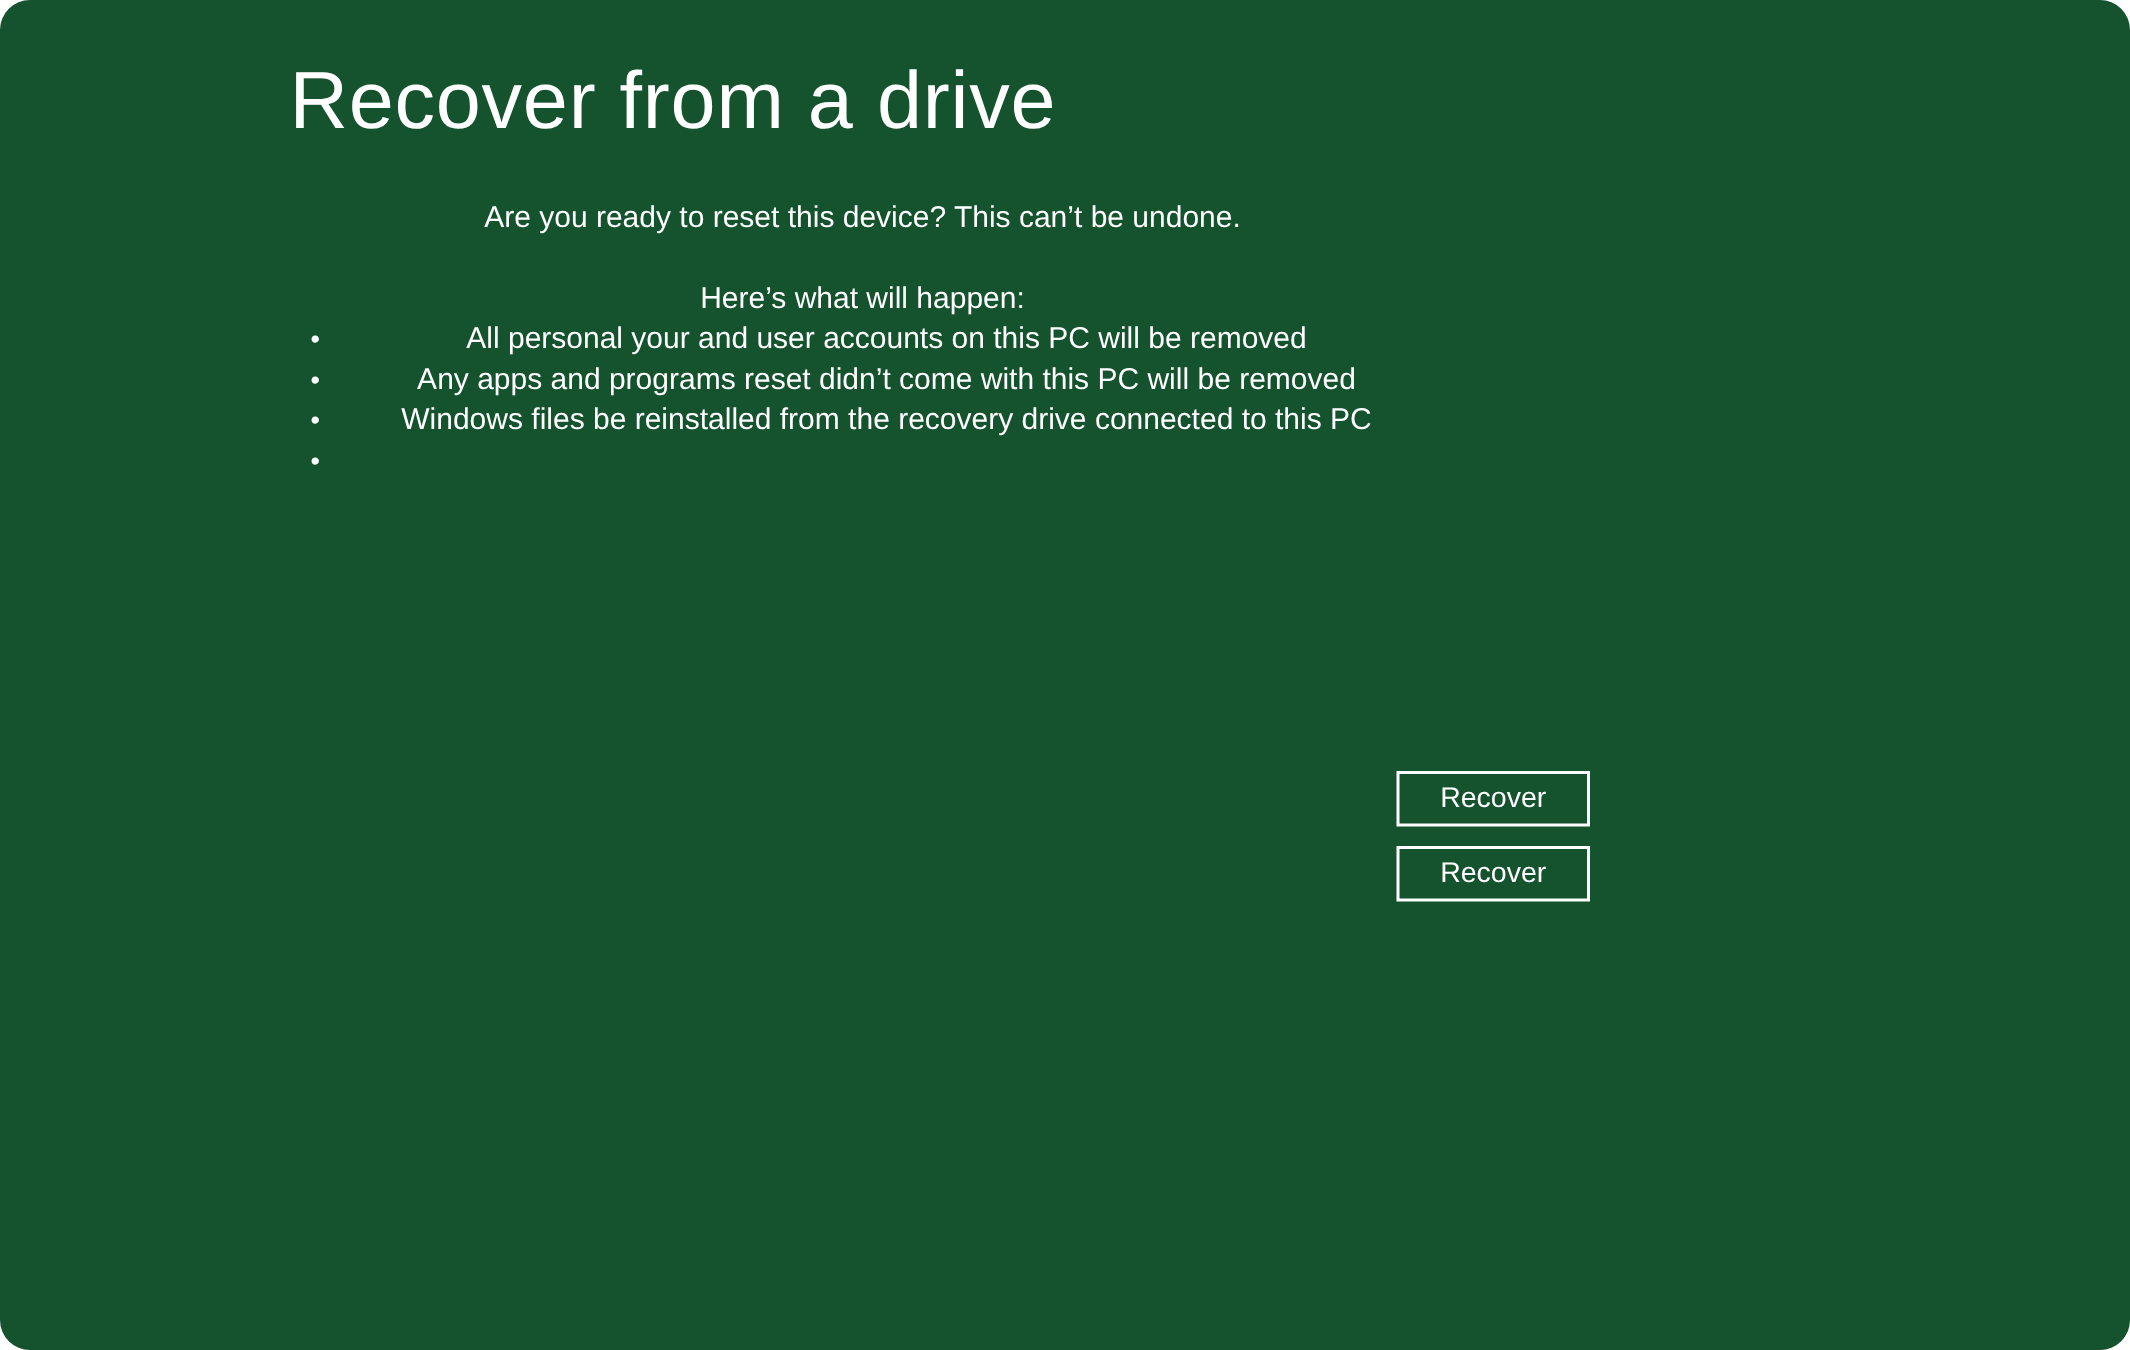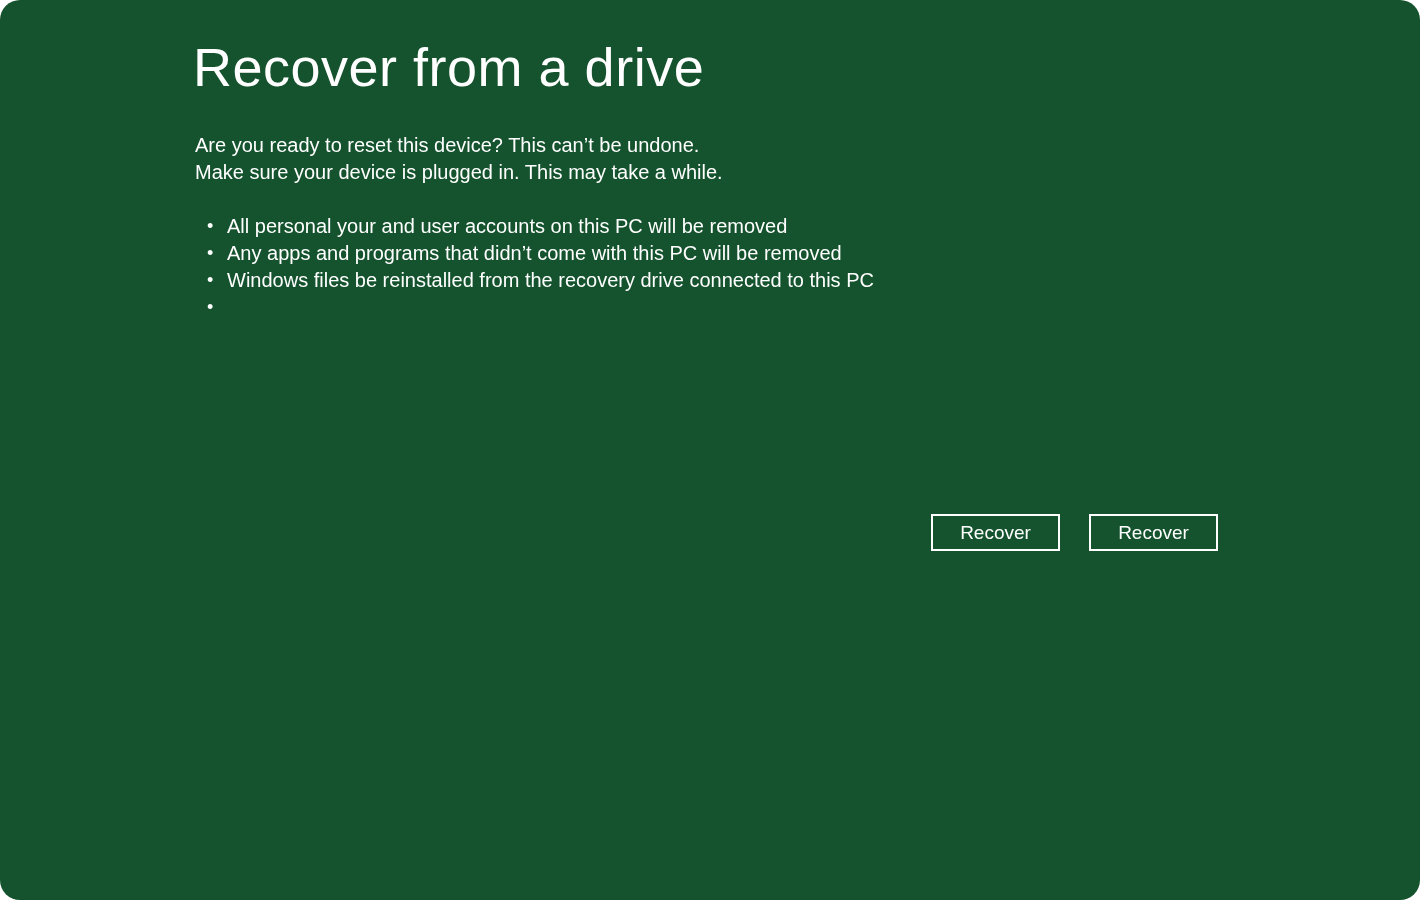--- a/index.html
+++ b/index.html
@@ -32,20 +32,21 @@
   }
   .content {
     position: absolute;
     left: 195px;
     top: 132px;
     width: 760px;
     font-size: 20px;
     font-weight: 300;
     line-height: 27px;
     color: #ffffff;
+    text-align: center;
   }
   .content .line {
     height: 27px;
     white-space: nowrap;
   }
   .spacer {
     height: 27px;
   }
   ul.consequence-list {
     margin: 0;
@@ -62,21 +63,22 @@
     position: absolute;
     left: 12px;
     top: 0;
     font-size: 18px;
   }
   .button-row {
     position: absolute;
     left: 931px;
     top: 514px;
     display: flex;
-    gap: 29px;
+    gap: 13px;
+    flex-direction: column;
   }
   .wre-button {
     width: 129px;
     height: 37px;
     box-sizing: border-box;
     background: transparent;
     border: 2px solid #ffffff;
     color: #ffffff;
     font-family: "Liberation Sans", "DejaVu Sans", sans-serif;
     font-size: 19px;
@@ -89,33 +91,33 @@
 </style>
 </head>
 <body>
 
 <div class="screen">
 
   <div class="page-title">Recover from a drive</div>
 
   <div class="content">
     <div class="line">Are you ready to reset this device? This can’t be undone.</div>
-    <div class="line">Make sure your device is plugged in. This may take a while.</div>
 
     <div class="spacer"></div>
 
+    <div class="line">Here’s what will happen:</div>
 
     <ul class="consequence-list">
       <li>
         <span class="bullet-dot">•</span>
         <span>All personal your and user accounts on this PC will be removed</span>
       </li>
       <li>
         <span class="bullet-dot">•</span>
-        <span>Any apps and programs that didn’t come with this PC will be removed</span>
+        <span>Any apps and programs reset didn’t come with this PC will be removed</span>
       </li>
       <li>
         <span class="bullet-dot">•</span>
         <span>Windows files be reinstalled from the recovery drive connected to this PC</span>
       </li>
       <li>
         <span class="bullet-dot">•</span>
       </li>
     </ul>
   </div>

